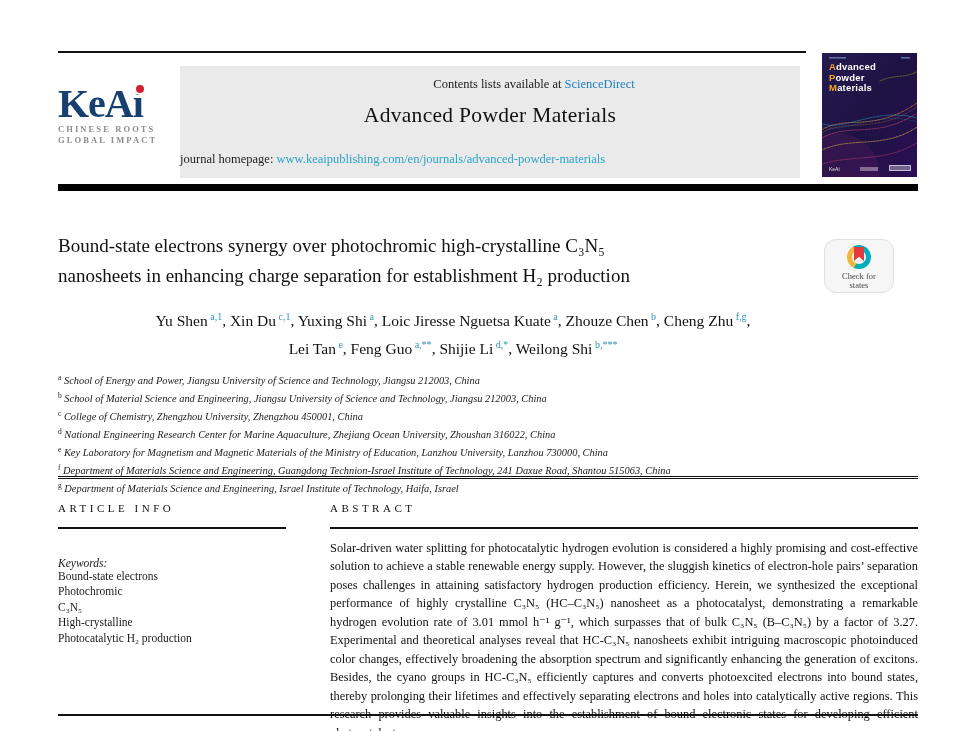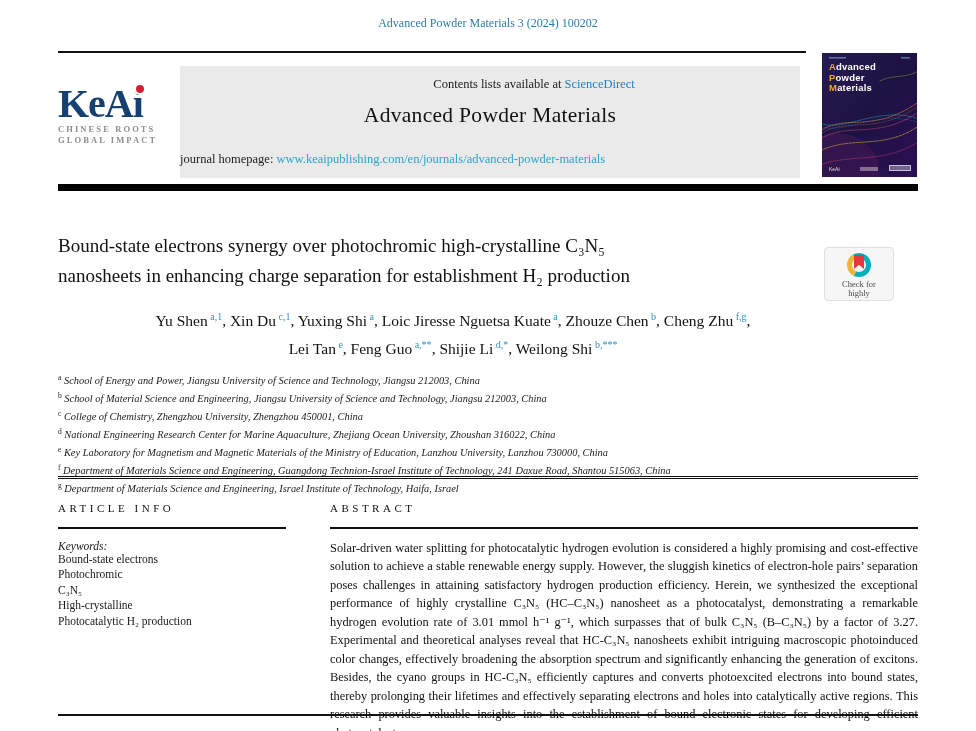--- a/index.html
+++ b/index.html
@@ -39,54 +39,53 @@
                    font-family:"Liberation Sans","DejaVu Sans",sans-serif;}
   .cover-mark{position:absolute;bottom:6px;height:4px;background:rgba(255,255,255,.55);}
   #cover-mark-center{left:38px;width:18px;opacity:.7;}
   #cover-mark-right{right:6px;width:20px;background:rgba(255,255,255,.35);border:.5px solid rgba(255,255,255,.6);}
 
   #black-bar{position:absolute;left:58px;top:184px;width:860px;height:7px;background:#000;}
 
   
   #article-title{position:absolute;left:58px;top:231px;width:775px;font-size:19px;line-height:30px;color:#111;}
   #check-badge{position:absolute;left:824px;top:239px;width:68px;height:52px;background:#f6f6f6;
-               border:1px solid #e0e0e0;border-radius:4px;cursor:pointer;margin-top:8px;}
+               border:1px solid #e0e0e0;border-radius:12px;cursor:pointer;}
   #badge-ring{position:absolute;left:22px;top:5px;width:24px;height:24px;border-radius:50%;
               background:conic-gradient(var(--accent_cyan) 0 205deg,var(--accent_yellow) 205deg 330deg,var(--accent_cyan) 330deg 360deg);}
   #badge-ring::after{content:"";position:absolute;left:5px;top:5px;width:14px;height:14px;border-radius:50%;background:#f6f6f6;}
   #badge-bookmark{position:absolute;left:29px;top:7px;width:10px;height:14px;background:var(--accent_red);z-index:2;
                   clip-path:polygon(0 0,100% 0,100% 100%,50% 70%,0 100%);}
   .badge-text{position:absolute;left:0;width:100%;text-align:center;font-size:8.5px;line-height:9.5px;color:#4a4a4a;}
   #badge-text1{top:32px;} #badge-text2{top:41px;}
 
   #author-lines{position:absolute;left:58px;top:305px;width:790px;font-size:15.5px;line-height:24px;color:#111;text-align:center;}
   .author-sup{font-size:10px;color:var(--sup_teal);}
   #affiliation-list{position:absolute;left:58px;top:371px;width:830px;font-size:10.4px;line-height:14.5px;}
   .affiliation .aff-sup{font-size:7.5px;}
   .affiliation .aff-text{font-style:italic;}
 
   
   #section-top-rule{position:absolute;left:58px;top:476px;width:860px;height:3px;
                     border-top:1px solid #111;border-bottom:1px solid #111;box-sizing:border-box;}
   .col-heading{font-size:11px;letter-spacing:3.5px;color:#111;}
   #info-col{position:absolute;left:58px;top:502px;width:228px;}
   #info-rule{margin-top:13px;width:228px;height:1.5px;background:#111;}
-  #keywords-label{margin-top:11px;font-style:italic;font-size:11.5px;}
+  #keywords-label{margin-top:28px;font-style:italic;font-size:11.5px;}
   .keyword{font-size:11.5px;line-height:15.6px;}
   #abstract-col{position:absolute;left:330px;top:502px;width:588px;}
   #abstract-rule{margin-top:13px;width:588px;height:1.5px;background:#111;}
   #abstract-text{margin-top:10px;font-size:12.4px;line-height:18.5px;text-align:justify;color:#111;}
   #bottom-rule{position:absolute;left:58px;top:714px;width:860px;height:1.5px;background:#111;}
 </style>
 </head>
 <body>
 
 <div id="page">
 
-  <div id="citation">Advanced Powder Materials 3 (2024) 100202</div>
   <div id="top-rule"></div>
 
   <div id="keai">
     <span id="keai-logotype">
       <span>KeAi</span>
       <span id="keai-dot"></span>
     </span>
     <div class="keai-tagline sans">CHINESE ROOTS</div>
     <div class="keai-tagline sans">GLOBAL IMPACT</div>
   </div>
@@ -141,21 +140,21 @@
 
   <div id="article-title">
     <div>Bound-state electrons synergy over photochromic high-crystalline C₃N₅</div>
     <div>nanosheets in enhancing charge separation for establishment H₂ production</div>
   </div>
 
   <div id="check-badge">
     <span id="badge-ring"></span>
     <span id="badge-bookmark"></span>
     <div class="badge-text sans" id="badge-text1">Check for</div>
-    <div class="badge-text sans" id="badge-text2">highly</div>
+    <div class="badge-text sans" id="badge-text2">states</div>
   </div>
 
   <div id="author-lines">
       <div><span><span>Yu Shen</span><sup class="author-sup"> a,1</sup><span>, </span></span><span><span>Xin Du</span><sup class="author-sup"> c,1</sup><span>, </span></span><span><span>Yuxing Shi</span><sup class="author-sup"> a</sup><span>, </span></span><span><span>Loic Jiresse Nguetsa Kuate</span><sup class="author-sup"> a</sup><span>, </span></span><span><span>Zhouze Chen</span><sup class="author-sup"> b</sup><span>, </span></span><span><span>Cheng Zhu</span><sup class="author-sup"> f,g</sup><span>,</span></span></div>
       <div><span><span>Lei Tan</span><sup class="author-sup"> e</sup><span>, </span></span><span><span>Feng Guo</span><sup class="author-sup"> a,**</sup><span>, </span></span><span><span>Shijie Li</span><sup class="author-sup"> d,*</sup><span>, </span></span><span><span>Weilong Shi</span><sup class="author-sup"> b,***</sup></span></div>
     </div>
 
   <div id="affiliation-list">
       <div class="affiliation"><sup class="aff-sup">a</sup><span class="aff-text"> School of Energy and Power, Jiangsu University of Science and Technology, Jiangsu 212003, China</span></div>
       <div class="affiliation"><sup class="aff-sup">b</sup><span class="aff-text"> School of Material Science and Engineering, Jiangsu University of Science and Technology, Jiangsu 212003, China</span></div>

